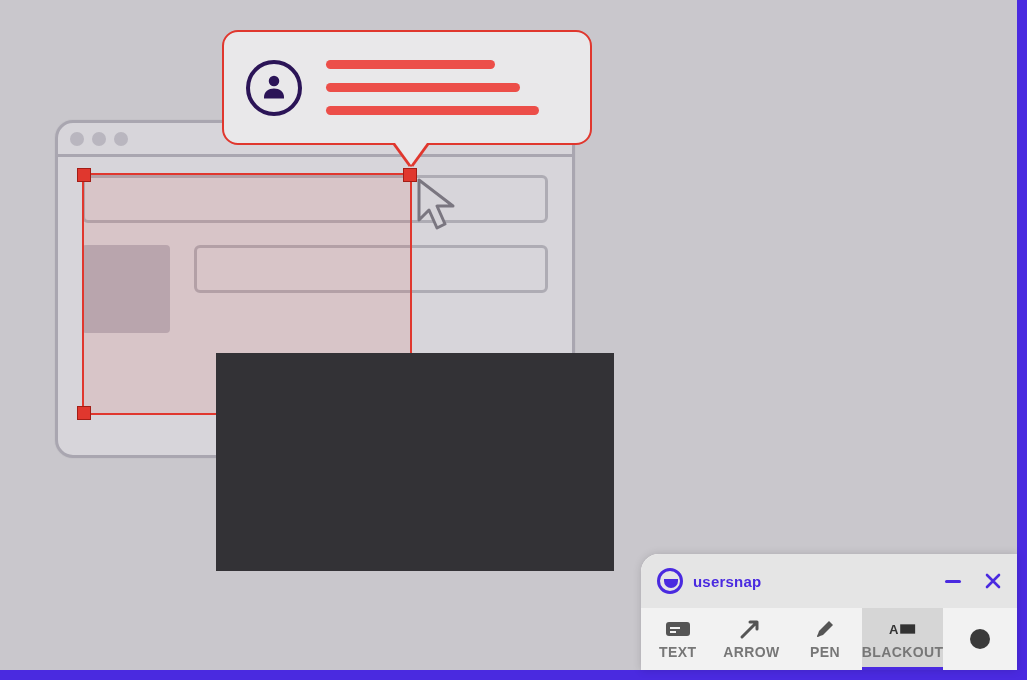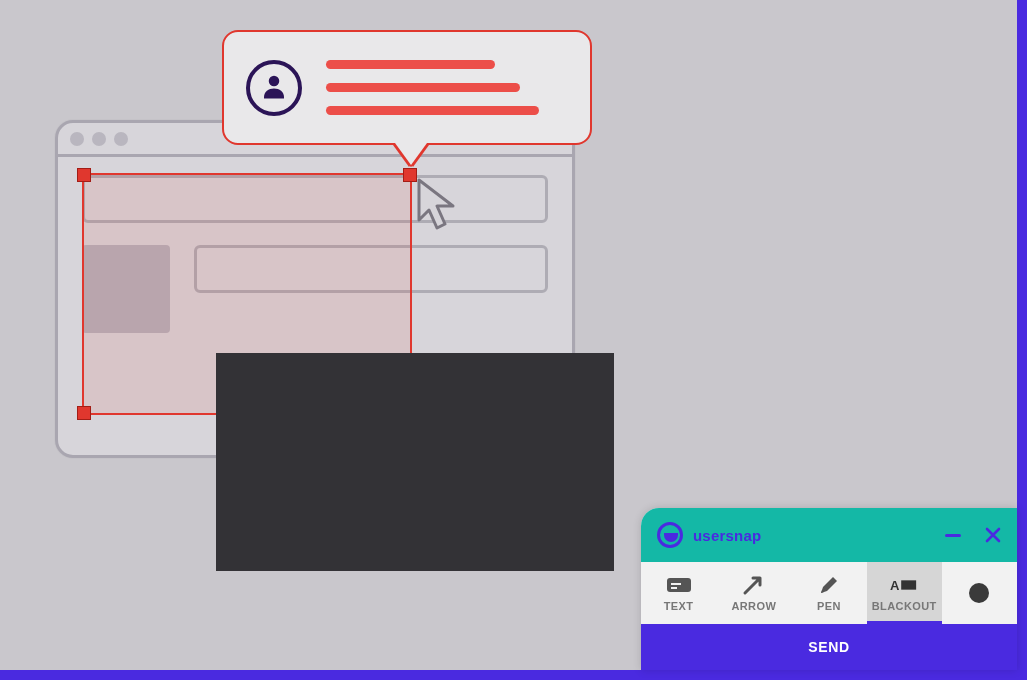--- a/index.html
+++ b/index.html
@@ -71,21 +71,21 @@
 
   
   .widget {
     position: absolute; right: 10px; bottom: 10px; width: 376px;
     border-top-left-radius: 18px; overflow: hidden;
     box-shadow: 0 0 8px rgba(0,0,0,0.15);
     background: #fff;
   }
   .widget-header {
     height: 54px; display: flex; align-items: center; padding: 0 16px; gap: 10px;
-    background: #14b8a6;
+    background: #e5e5e5;
   }
   .logo-circle {
     width: 26px; height: 26px; border: 3px solid #4a2ae0; border-radius: 50%;
     position: relative; flex-shrink: 0;
   }
   .logo-circle::after {
     content: ""; position: absolute; left: 4px; bottom: 3px; width: 14px; height: 9px;
     border-radius: 0 0 14px 14px; background: #4a2ae0;
   }
   .brand-text { color: #4a2ae0; font-weight: 700; font-size: 15px; letter-spacing: 0.2px; }
@@ -99,21 +99,21 @@
   }
   .tool {
     flex: 1; display: flex; flex-direction: column; align-items: center; justify-content: center;
     gap: 4px; cursor: pointer; position: relative;
   }
   .tool.active { background: #d6d6d6; }
   .tool.active::after {
     content: ""; position: absolute; left: 0; right: 0; bottom: 0; height: 3px; background: #4a2ae0;
   }
   .tool-icon { width: 28px; height: 22px; display: flex; align-items: center; justify-content: center; color: #555; }
-  .tool-label { font-size: 11px; color: #777; font-weight: 700; letter-spacing: 0.4px; }
+  .tool-label { font-size: 14px; color: #777; font-weight: 700; letter-spacing: 0.4px; }
   .tool.color .tool-icon { width: 20px; height: 20px; border-radius: 50%; background: #3a3a3a; }
 
   .widget-send {
     height: 46px; background: #4a2ae0; color: #fff; display: flex; align-items: center; justify-content: center;
     font-weight: 700; font-size: 14px; letter-spacing: 0.6px; cursor: pointer;
   }
 </style>
 </head>
 <body>
 
@@ -212,16 +212,13 @@
             <text x="0" y="14" font-size="14" font-weight="700" fill="#333">A</text>
             <rect x="12" y="4" width="16" height="10" fill="#333"></rect>
           </svg>
       </span>
       <span class="tool-label">BLACKOUT</span>
     </div>
     <div class="tool color">
       <span class="tool-icon"></span>
     </div>
   </div>
-  <div class="widget-send">
-    <span>SEND</span>
-  </div>
 </div>
 
 </body></html>

